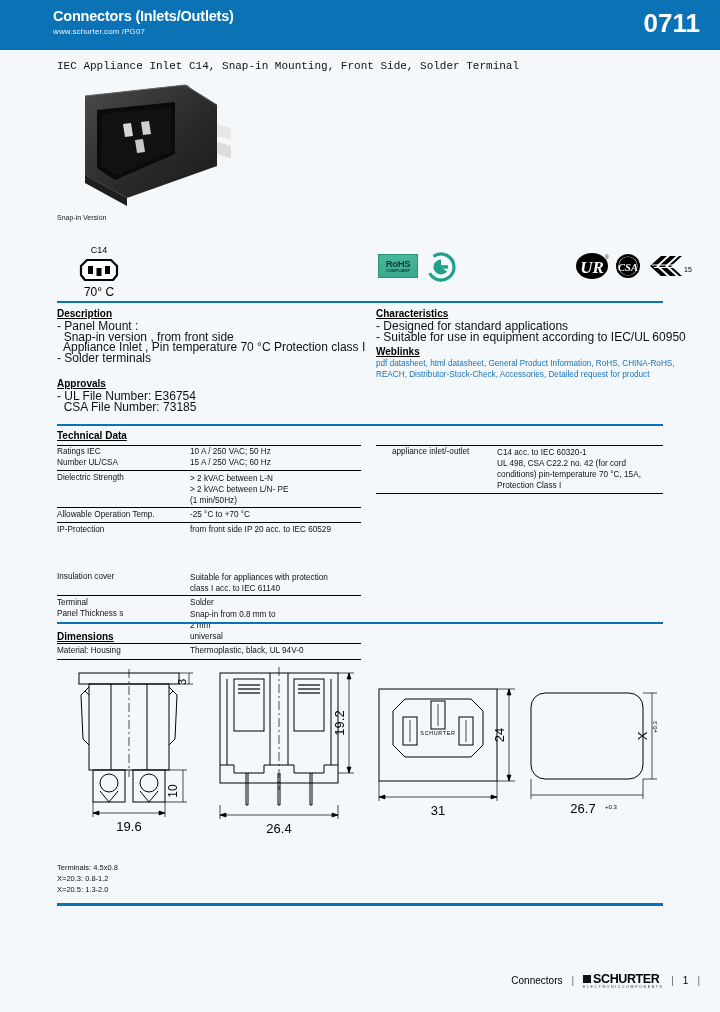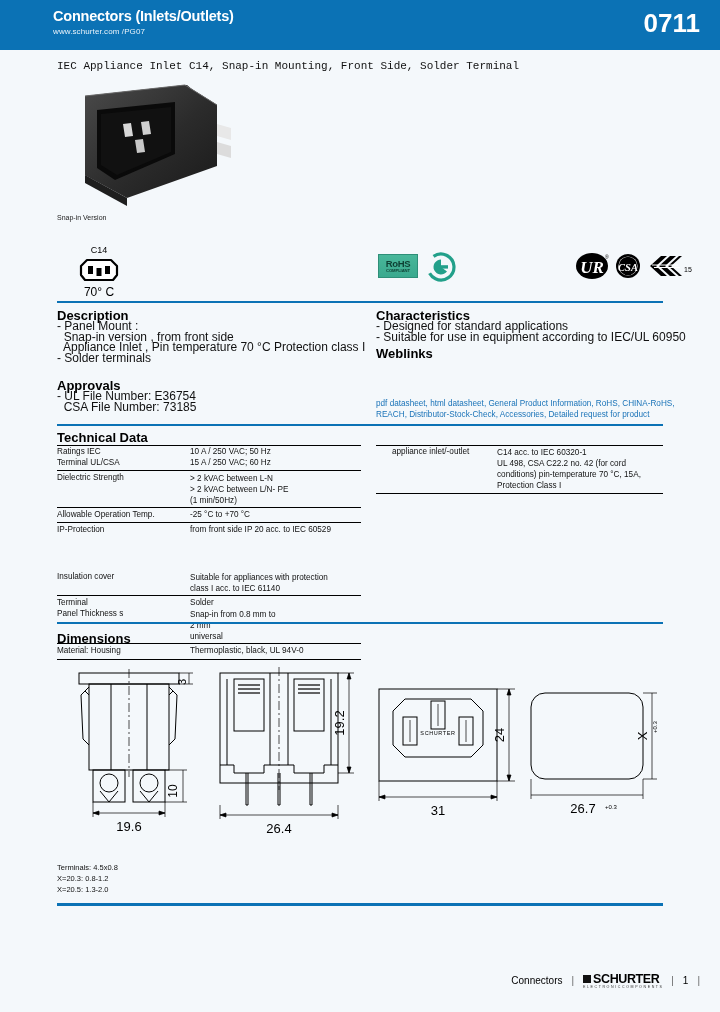--- a/index.html
+++ b/index.html
@@ -67,21 +67,21 @@
   .logo-vde { position: absolute; left: 270px; top: 2px; }
   .logo-15 { position: absolute; left: 306px; top: 14px; font-size: 7px; color: #000; }
 
   
   .rule-blue { position: absolute; left: 57px; width: 606px; height: 2px; background: #0b72b5; }
   .rule-blue-thick { position: absolute; left: 57px; width: 606px; height: 3px; background: #0b72b5; }
   .rule-black { position: absolute; height: 1px; background: #000; }
 
   
   .sec-h {
-    position: absolute; font-size: 13px; font-weight: bold; color: #000;
+    position: absolute; font-size: 10px; font-weight: bold; color: #000; text-decoration: underline;
   }
   .body-text { position: absolute; font-size: 12px; color: #111; line-height: 10.5px; }
   .body-text div { white-space: pre; }
   .link-text { position: absolute; font-size: 8.2px; color: #1a73b8; line-height: 10.5px; width: 300px; }
 
   
   .td-table { position: absolute; font-size: 8.2px; color: #111; }
   .td-row { position: relative; width: 100%; }
   .td-key { position: absolute; left: 0; top: 0; width: 130px; }
   .td-val { position: absolute; left: 133px; top: 0; width: 175px; }
@@ -246,35 +246,35 @@
     <div>  CSA File Number: 73185</div>
   </div>
 
   <div class="sec-h" style="left:376px; top:308px;">Characteristics</div>
   <div class="body-text" style="left:376px; top:321px; width:300px;">
     <div>- Designed for standard applications</div>
     <div>- Suitable for use in equipment according to IEC/UL 60950</div>
   </div>
 
   <div class="sec-h" style="left:376px; top:346px;">Weblinks</div>
-  <div class="link-text" style="left:376px; top:359px;margin-top:40px;">pdf datasheet, html datasheet, General Product Information, RoHS, CHINA-RoHS, REACH, Distributor-Stock-Check, Accessories, Detailed request for product</div>
+  <div class="link-text" style="left:376px; top:359px;">pdf datasheet, html datasheet, General Product Information, RoHS, CHINA-RoHS, REACH, Distributor-Stock-Check, Accessories, Detailed request for product</div>
 
   <div class="rule-blue" style="top:424px;"></div>
 
   <div class="sec-h" style="left:57px; top:430px;">Technical Data</div>
 
   <div class="rule-black" style="left:57px; top:445px; width:304px;"></div>
   <div class="td-table" style="left:57px; top:447px; width:304px;">
 
     <div class="td-row" style="height:11px;">
       <span class="td-key">Ratings IEC</span>
       <span class="td-val">10 A / 250 VAC; 50 Hz</span>
     </div>
     <div class="td-row" style="height:11px;">
-      <span class="td-key">Terminal UL/CSA</span>
+      <span class="td-key">Number UL/CSA</span>
       <span class="td-val">15 A / 250 VAC; 60 Hz</span>
     </div>
     <div style="height:1px;background:#000;margin:1px 0 2px 0;"></div>
     <div class="td-row" style="height:33px;">
       <span class="td-key">Dielectric Strength</span>
       <span class="td-val" style="white-space:pre-line; line-height:11px;">&gt; 2 kVAC between L-N
 &gt; 2 kVAC between L/N- PE
 (1 min/50Hz)</span>
     </div>
     <div style="height:1px;background:#000;margin:1px 0 2px 0;"></div>

